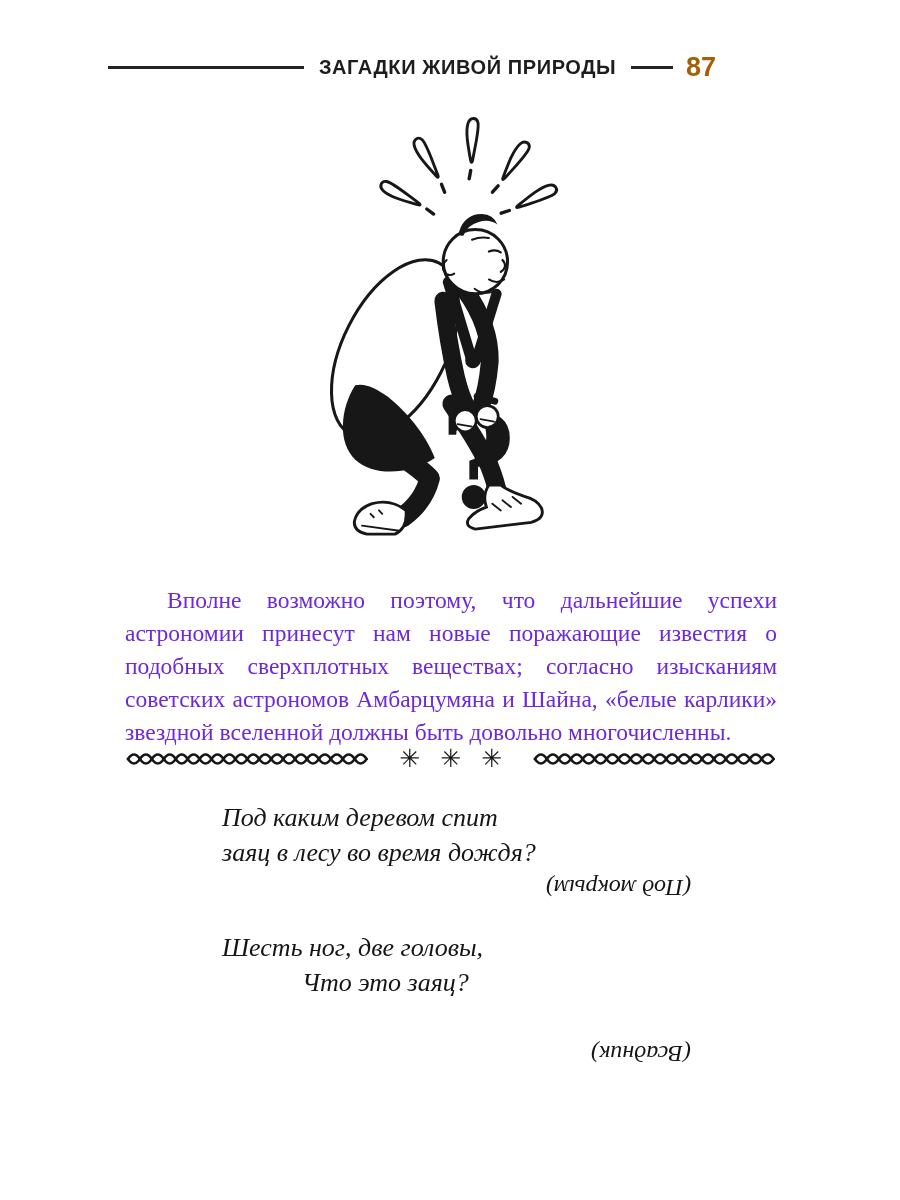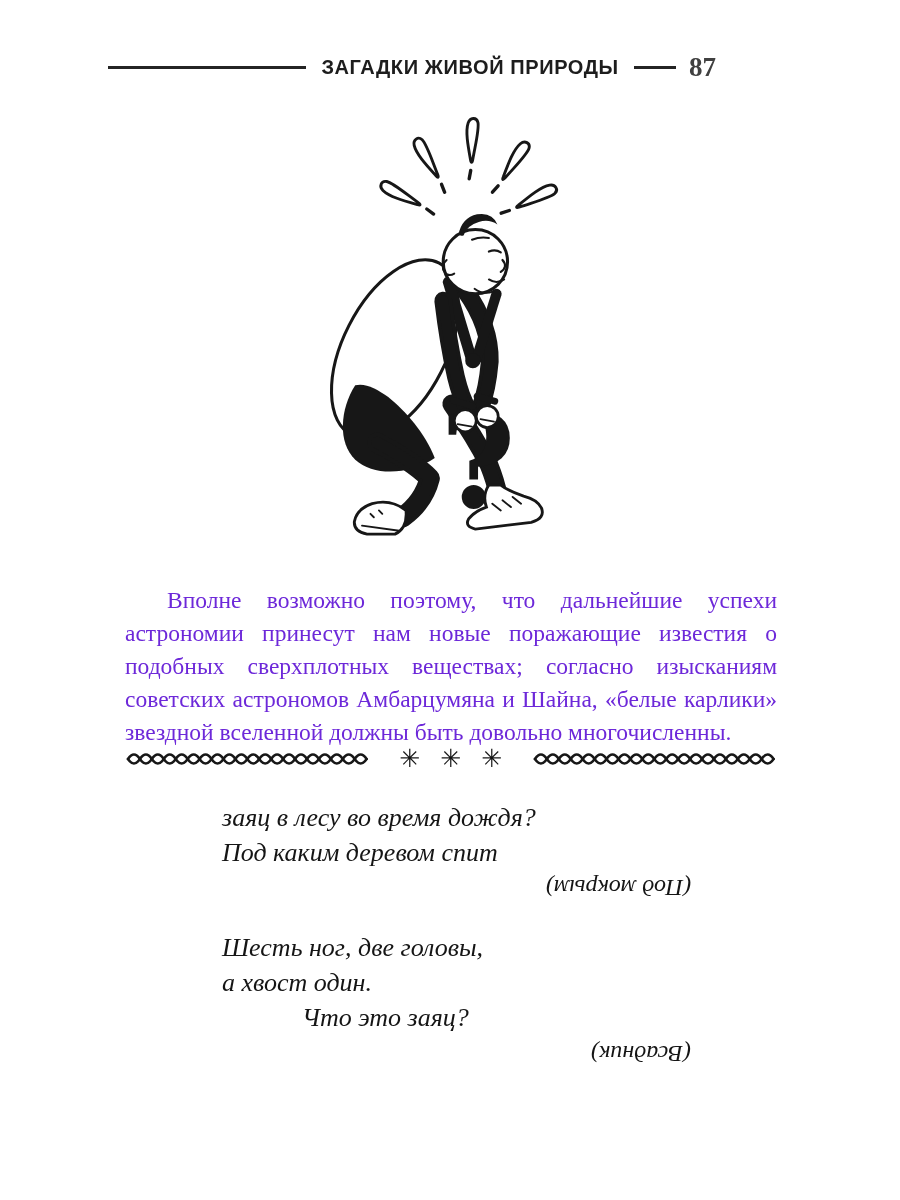--- a/index.html
+++ b/index.html
@@ -24,22 +24,22 @@
   }
   .rule { border-top:3.5px solid #242424; height:0; }
   .rule-long { width:282px; margin-right:15px; }
   .rule-short { width:60px; margin:0 13px 0 15px; }
   .header-title {
     font-family:"Liberation Sans", sans-serif;
     font-weight:700; font-size:20px; letter-spacing:0.6px;
     white-space:nowrap; color:#1d1d1d;
   }
   .page-num {
-    font-family:Liberation Serif, serif;
-    font-weight:600; font-size:27px; color:#404040;
+    font-family:Liberation Sans, sans-serif;
+    font-weight:600; font-size:27px; color:#a16207;
   }
 
   
   .figure-wrap {
     position:absolute; top:106px; left:50%;
     transform:translateX(-50%);
   }
 
   
   .paragraph {
@@ -179,29 +179,28 @@
       <span class="star">✳</span>
       <span class="star">✳</span>
     </div>
     <svg width="252" height="22" viewBox="0 0 252 22">
       <path class="ink" stroke="#171717" stroke-width="2.6" fill="none" d="M9,11 Q15,2 21,11 T33,11 T45,11 T57,11 T69,11 T81,11 T93,11 T105,11 T117,11 T129,11 T141,11 T153,11 T165,11 T177,11 T189,11 T201,11 T213,11 T225,11 T237,11 T249,11"></path>
       <path class="ink" stroke="#171717" stroke-width="2.6" fill="none" d="M9,11 Q15,20 21,11 T33,11 T45,11 T57,11 T69,11 T81,11 T93,11 T105,11 T117,11 T129,11 T141,11 T153,11 T165,11 T177,11 T189,11 T201,11 T213,11 T225,11 T237,11 T249,11"></path>
     </svg>
   </div>
 
   <div class="riddle riddle-1">
+    <div class="riddle-line">Под каким деревом спит</div>
     <div class="riddle-line">заяц в лесу во время дождя?</div>
-    <div class="riddle-line">Под каким деревом спит</div>
   </div>
   <div class="answer answer-1">
     <span class="flip">(Под мокрым)</span>
   </div>
 
   <div class="riddle riddle-2">
     <div class="riddle-line">Шесть ног, две головы,</div>
-    <div class="riddle-line">а хвост один.</div>
     <div class="riddle-line indented">Что это заяц?</div>
   </div>
   <div class="answer answer-2">
     <span class="flip">(Всадник)</span>
   </div>
 
 </div>
 
 </body></html>

